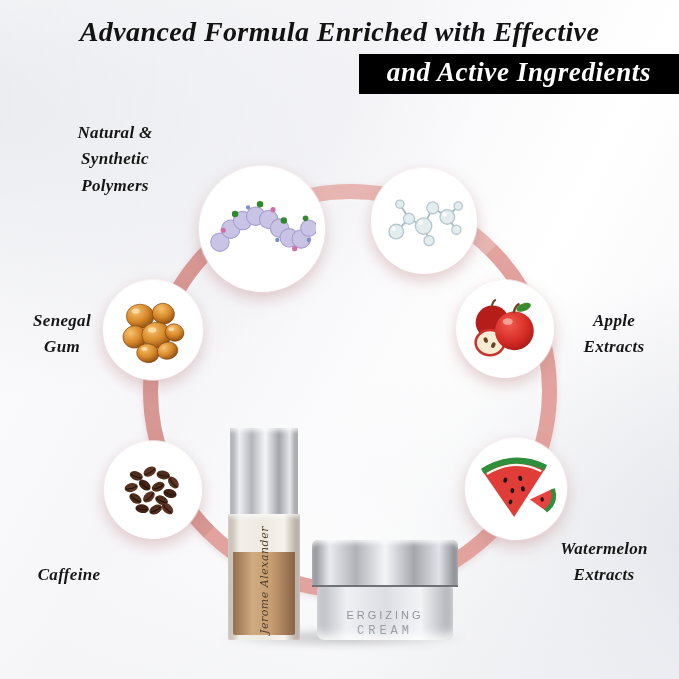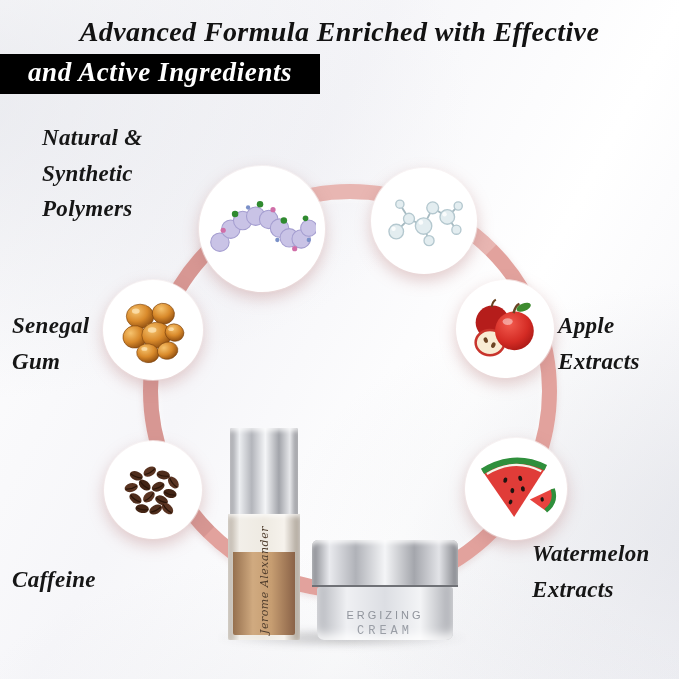--- a/index.html
+++ b/index.html
@@ -10,21 +10,21 @@
       radial-gradient(ellipse 900px 500px at -10% 15%, rgba(208,210,220,0.45), rgba(255,255,255,0) 60%),
       radial-gradient(ellipse 800px 420px at 112% 78%, rgba(205,208,216,0.40), rgba(255,255,255,0) 60%),
       radial-gradient(ellipse 600px 300px at 50% 110%, rgba(215,217,224,0.35), rgba(255,255,255,0) 65%),
       linear-gradient(118deg,#ffffff 0%,#f6f6f9 38%,#ffffff 66%,#f2f2f6 100%);
   }
   
   .title1{
     position:absolute;top:16px;left:0;width:100%;text-align:center;
     font-size:28px;font-weight:700;font-style:italic;color:#121212;letter-spacing:.4px;
   }
-  .title2wrap{position:absolute;top:54px;left:0;width:100%;text-align:left;}
+  .title2wrap{position:absolute;top:54px;left:0;width:100%;text-align:right;}
   .title2{
     display:inline-block;background:#000;color:#fff;
     font-size:27px;font-weight:700;font-style:italic;letter-spacing:.6px;
     padding:3px 28px 6px 28px;
   }
   
   .ring{
     position:absolute;left:143px;top:184px;width:384px;height:384px;
     border-radius:50%;border:15px solid #e2a29d;z-index:1;
     box-shadow:inset 0 0 8px rgba(255,255,255,.55), 0 2px 6px rgba(190,140,140,.25);
@@ -42,22 +42,22 @@
   }
   .c-polymer{left:199px;top:166px;width:126px;height:126px;}
   .c-molecule{left:371px;top:168px;width:106px;height:106px;}
   .c-gum{left:103px;top:280px;width:100px;height:100px;}
   .c-apple{left:456px;top:280px;width:98px;height:98px;}
   .c-coffee{left:104px;top:441px;width:98px;height:98px;}
   .c-watermelon{left:465px;top:438px;width:102px;height:102px;}
   .circle svg{width:86%;height:86%;}
   
   .ing-label{
-    position:absolute;z-index:2;text-align:left;white-space:pre-line;
-    font-size:23px;font-weight:700;font-style:italic;color:#161616;line-height:1.55;letter-spacing:.3px;
+    position:absolute;z-index:2;text-align:center;white-space:pre-line;
+    font-size:17px;font-weight:700;font-style:italic;color:#161616;line-height:1.55;letter-spacing:.3px;
   }
   .l-polymer{left:42px;top:120px;width:146px;}
   .l-special{left:492px;top:120px;width:156px;}
   .l-gum{left:12px;top:308px;width:100px;font-style:italic;}
   .l-apple{left:558px;top:308px;width:112px;}
   .l-caffeine{left:12px;top:562px;width:114px;}
   .l-watermelon{left:532px;top:536px;width:144px;}
   
   .product-shadow{
     position:absolute;left:214px;top:628px;width:256px;height:20px;z-index:3;

